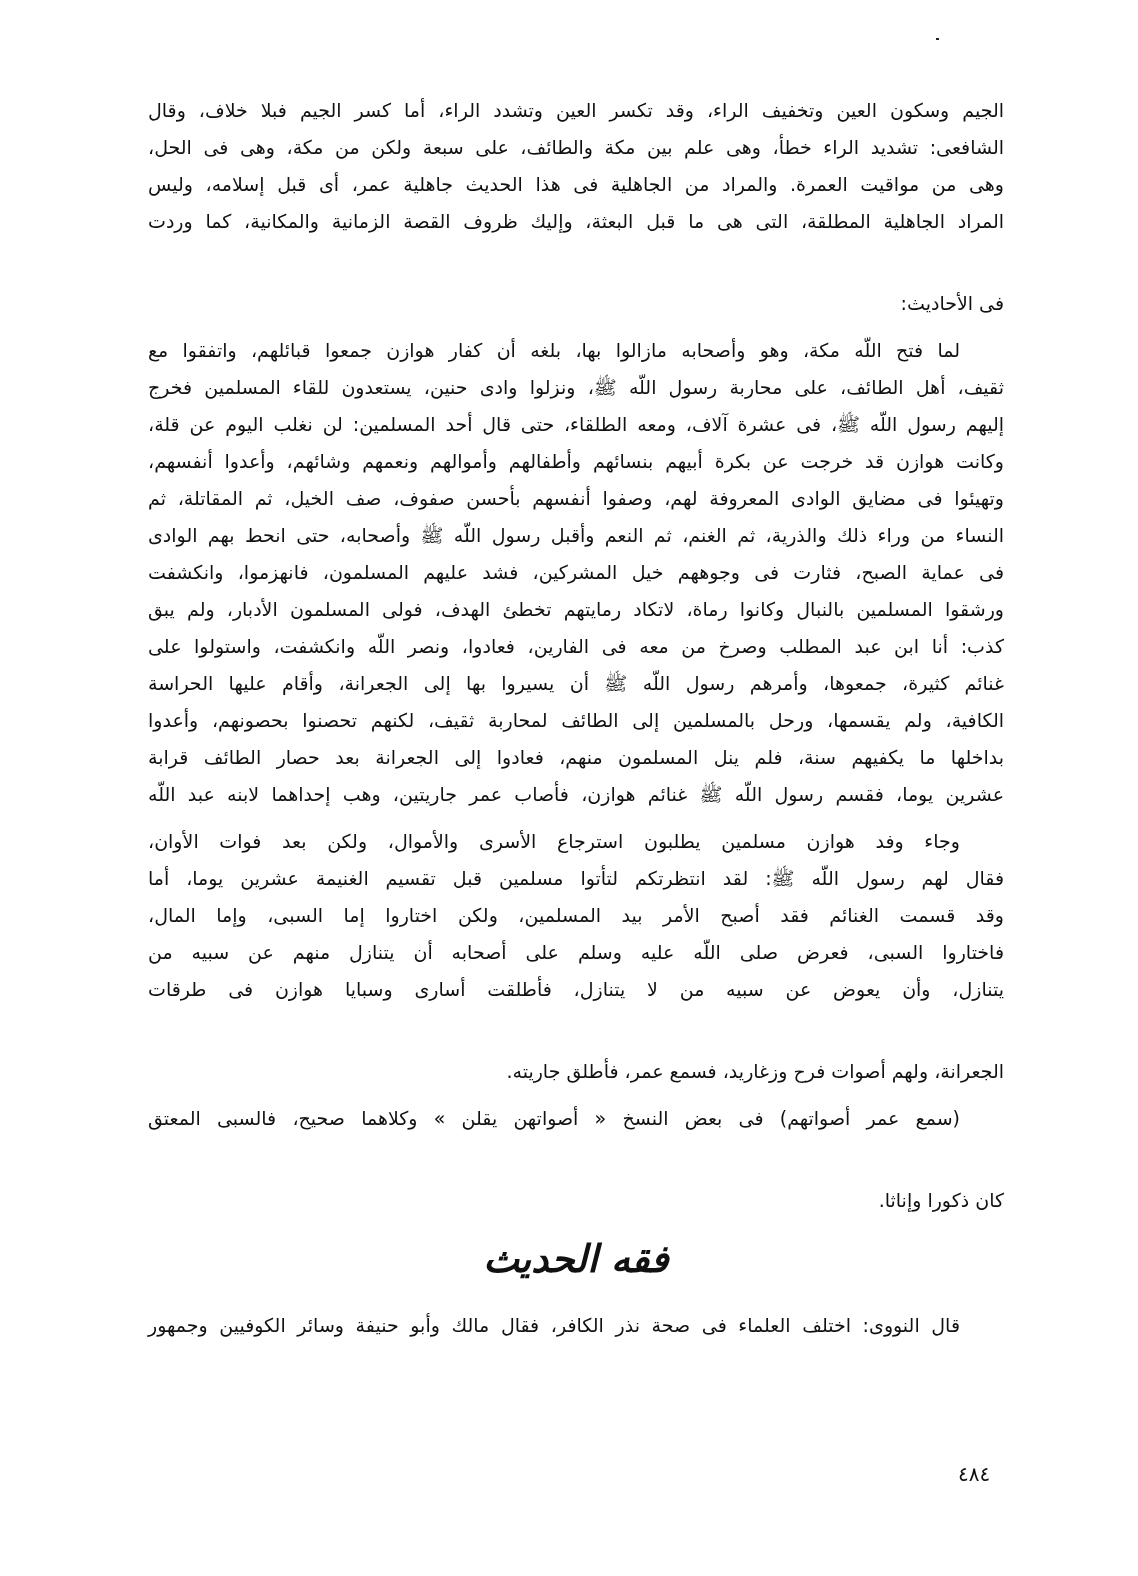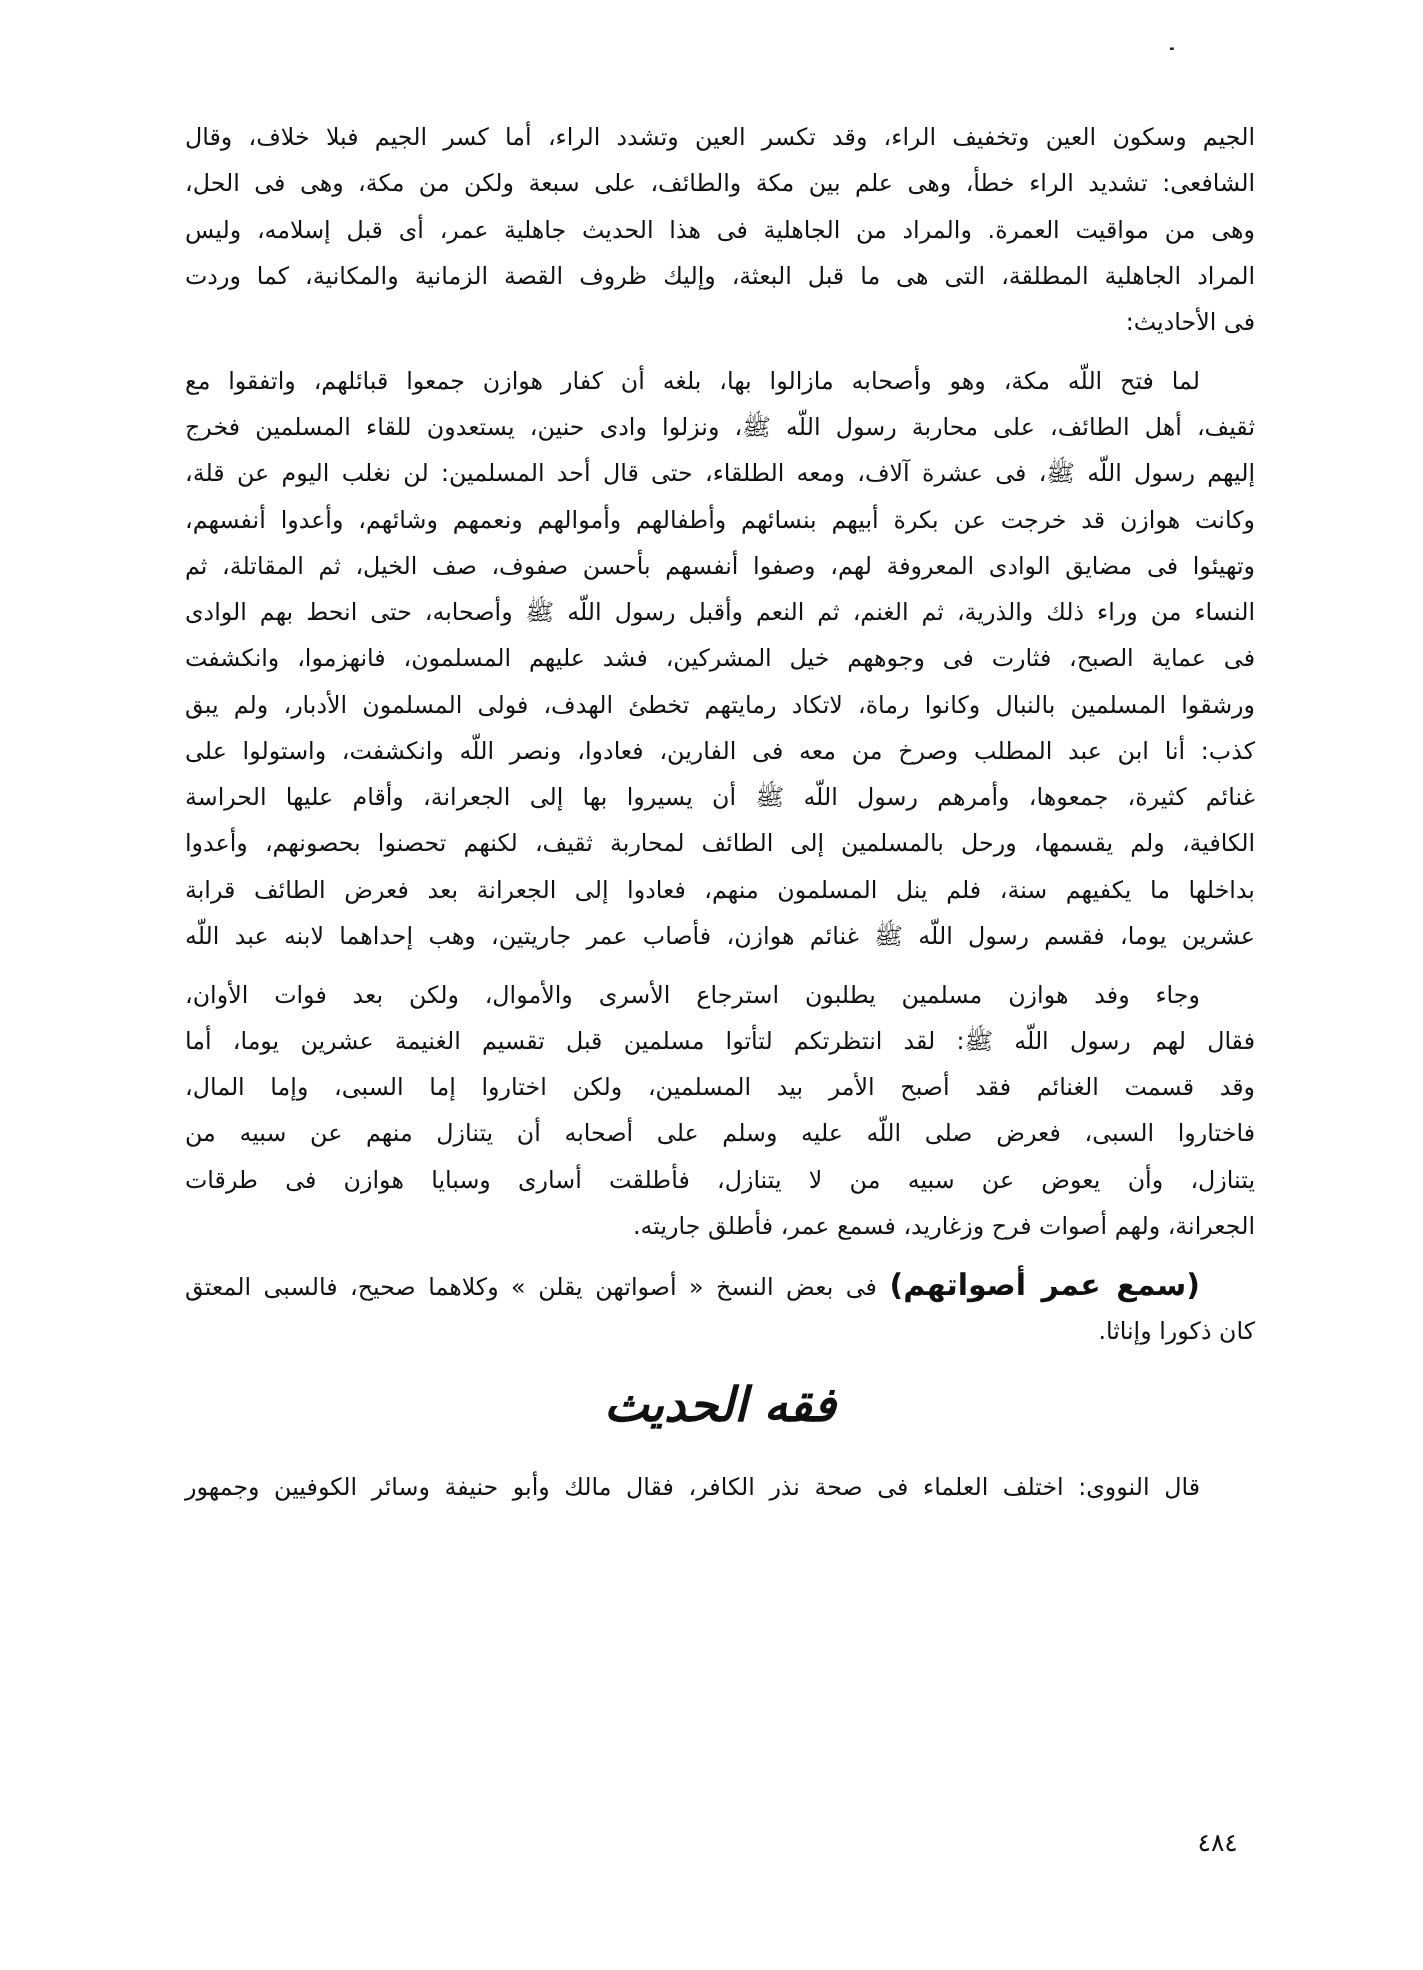--- a/index.html
+++ b/index.html
@@ -28,30 +28,31 @@
       display: block;
       font-size: 19px;
       line-height: 37px;
       height: 37px;
       white-space: nowrap;
       text-align-last: justify;
       text-align: justify;
     }
     .line.last {
       text-align-last: right;
+      margin-top: 45px;
     }
     .para {
       margin: 0 0 10px 0;
     }
     .para.indent .line:first-child {
       padding-right: 44px;
     }
     .bold-lead {
-      font-weight: bold;
-      font-size: 24px;
+      font-weight: normal;
+      font-size: 19px;
     }
     .heading {
       text-align-last: center;
       font-size: 38px;
       font-weight: bold;
       line-height: 60px;
       margin: 10px 0 18px 0;
       font-style: italic;
     }
     .page-number {
@@ -91,21 +92,21 @@
     <span class="line">ثقيف، أهل الطائف، على محاربة رسول اللّه ﷺ، ونزلوا وادى حنين، يستعدون للقاء المسلمين فخرج</span>
     <span class="line">إليهم رسول اللّه ﷺ، فى عشرة آلاف، ومعه الطلقاء، حتى قال أحد المسلمين: لن نغلب اليوم عن قلة،</span>
     <span class="line">وكانت هوازن قد خرجت عن بكرة أبيهم بنسائهم وأطفالهم وأموالهم ونعمهم وشائهم، وأعدوا أنفسهم،</span>
     <span class="line">وتهيئوا فى مضايق الوادى المعروفة لهم، وصفوا أنفسهم بأحسن صفوف، صف الخيل، ثم المقاتلة، ثم</span>
     <span class="line">النساء من وراء ذلك والذرية، ثم الغنم، ثم النعم وأقبل رسول اللّه ﷺ وأصحابه، حتى انحط بهم الوادى</span>
     <span class="line">فى عماية الصبح، فثارت فى وجوههم خيل المشركين، فشد عليهم المسلمون، فانهزموا، وانكشفت</span>
     <span class="line">ورشقوا المسلمين بالنبال وكانوا رماة، لاتكاد رمايتهم تخطئ الهدف، فولى المسلمون الأدبار، ولم يبق</span>
     <span class="line">كذب: أنا ابن عبد المطلب وصرخ من معه فى الفارين، فعادوا، ونصر اللّه وانكشفت، واستولوا على</span>
     <span class="line">غنائم كثيرة، جمعوها، وأمرهم رسول اللّه ﷺ أن يسيروا بها إلى الجعرانة، وأقام عليها الحراسة</span>
     <span class="line">الكافية، ولم يقسمها، ورحل بالمسلمين إلى الطائف لمحاربة ثقيف، لكنهم تحصنوا بحصونهم، وأعدوا</span>
-    <span class="line">بداخلها ما يكفيهم سنة، فلم ينل المسلمون منهم، فعادوا إلى الجعرانة بعد فعرض الطائف قرابة</span>
+    <span class="line">بداخلها ما يكفيهم سنة، فلم ينل المسلمون منهم، فعادوا إلى الجعرانة بعد حصار الطائف قرابة</span>
     <span class="line">عشرين يوما، فقسم رسول اللّه ﷺ غنائم هوازن، فأصاب عمر جاريتين، وهب إحداهما لابنه عبد اللّه</span>
   </div>
 
   <div class="para indent">
     <span class="line">وجاء وفد هوازن مسلمين يطلبون استرجاع الأسرى والأموال، ولكن بعد فوات الأوان،</span>
     <span class="line">فقال لهم رسول اللّه ﷺ: لقد انتظرتكم لتأتوا مسلمين قبل تقسيم الغنيمة عشرين يوما، أما</span>
     <span class="line">وقد قسمت الغنائم فقد أصبح الأمر بيد المسلمين، ولكن اختاروا إما السبى، وإما المال،</span>
     <span class="line">فاختاروا السبى، فعرض صلى اللّه عليه وسلم على أصحابه أن يتنازل منهم عن سبيه من</span>
     <span class="line">يتنازل، وأن يعوض عن سبيه من لا يتنازل، فأطلقت أسارى وسبايا هوازن فى طرقات</span>
     <span class="line last">الجعرانة، ولهم أصوات فرح وزغاريد، فسمع عمر، فأطلق جاريته.</span>

